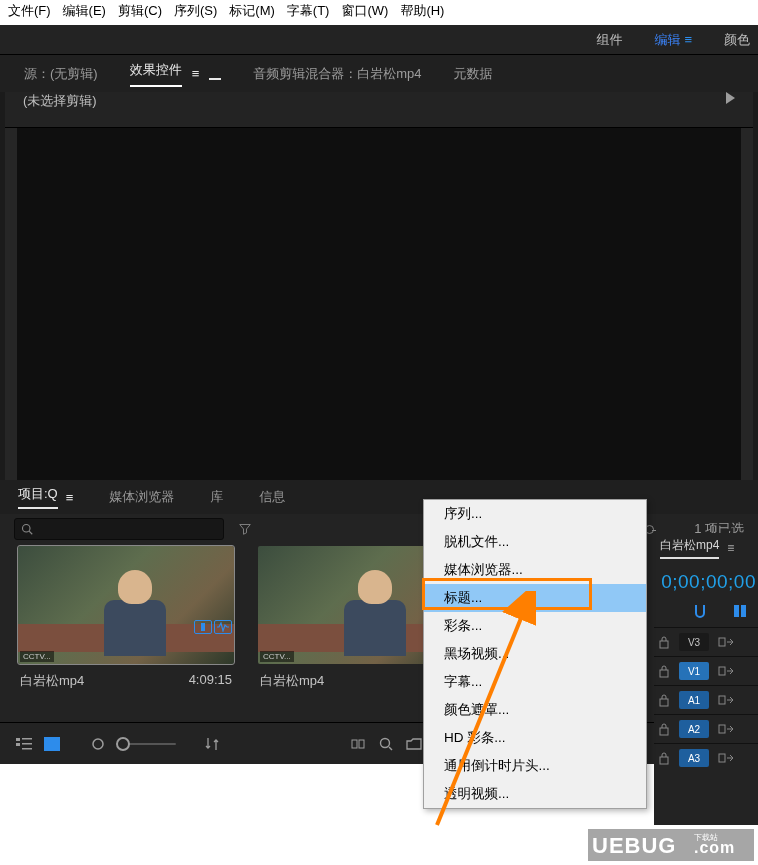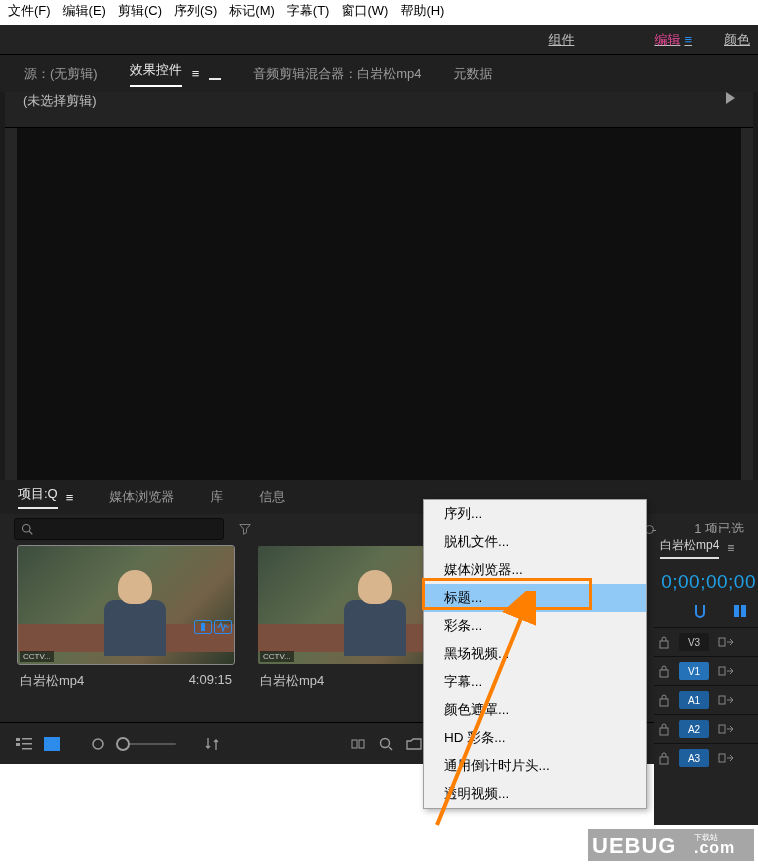--- a/index.html
+++ b/index.html
@@ -1,22 +1,22 @@
 <!DOCTYPE html>
 <html><head>
 <meta charset="utf-8">
 <style>
 * { margin: 0; padding: 0; box-sizing: border-box; font-family: "Microsoft YaHei", Arial, sans-serif; }
 body { width: 758px; height: 865px; background: #fff; position: relative; overflow: hidden; }
 
 .menubar { background: #fff; height: 25px; display: flex; padding: 0 2px; font-size: 13px; color: #000; }
 .menubar span { padding: 2px 6px; }
 
-.workspace-tabs { background: #232323; height: 30px; display: flex; align-items: center; justify-content: flex-end; font-size: 13px; padding-right: 8px; gap: 32px; color: #bfbfbf; border-bottom: 1px solid #000; text-decoration: underline; }
-.workspace-tabs .active { color: #ec4899; margin-left: 48px; }
+.workspace-tabs { background: #232323; height: 30px; display: flex; align-items: center; justify-content: flex-end; font-size: 13px; padding-right: 8px; gap: 32px; color: #bfbfbf; border-bottom: 1px solid #000; }
+.workspace-tabs .active { color: #3b82f6; }
 .workspace-tabs .assembly { display: flex; align-items: center; gap: 4px; }
 .hamburger { display: inline-block; color: #2d8ceb; }
 
 .source-panel { background: #1b1b1b; }
 .source-tabs { background: #202020; height: 37px; display: flex; align-items: center; font-size: 13px; color: #9c9c9c; gap: 28px; padding-left: 22px; }
 .source-tabs .tab { padding: 0 2px; }
 .source-tabs .tab.active { color: #e8e8e8; display: flex; align-items: center; gap: 10px; }
 .source-tabs .tab.active::after { content: ""; width: 12px; height: 10px; border-bottom: 2px solid #e8e8e8; }
 .underline { border-bottom: 2px solid #fff; padding-bottom: 6px; }
 

